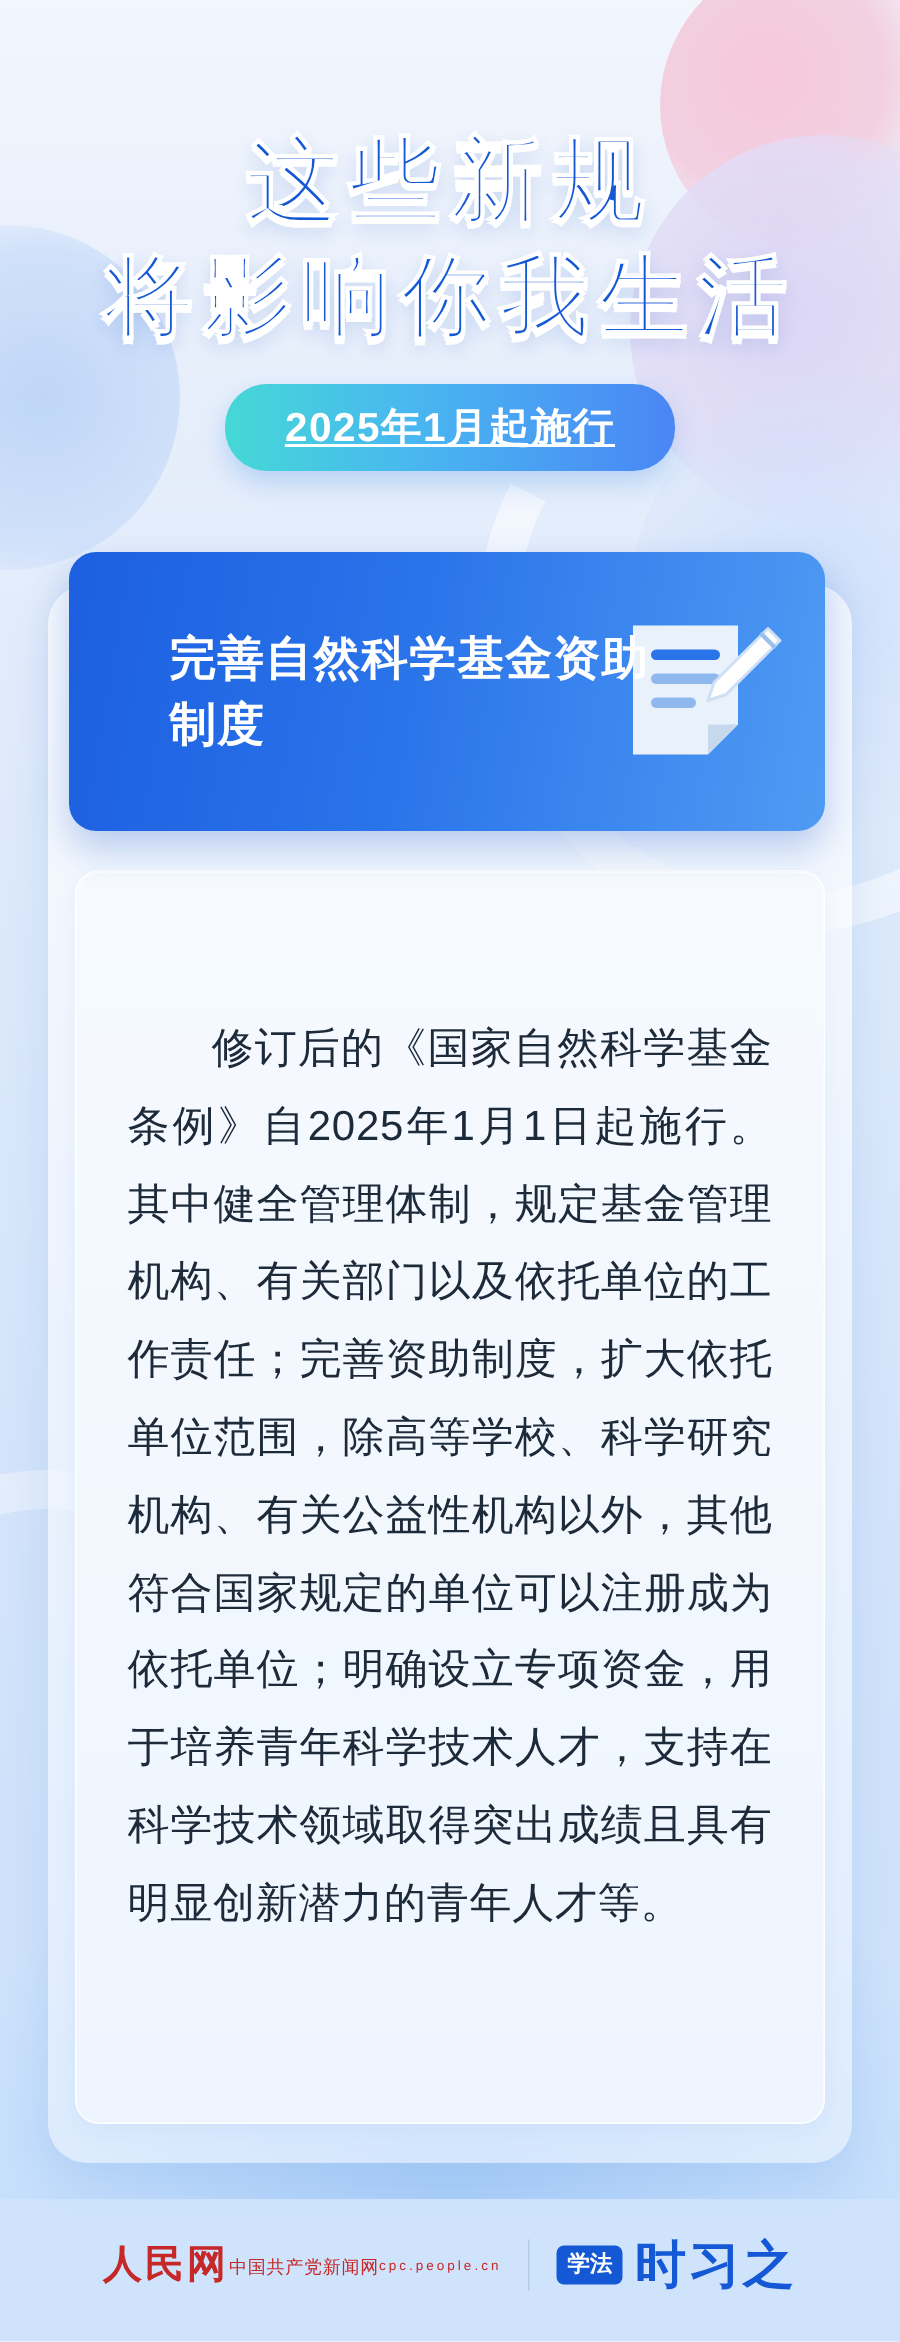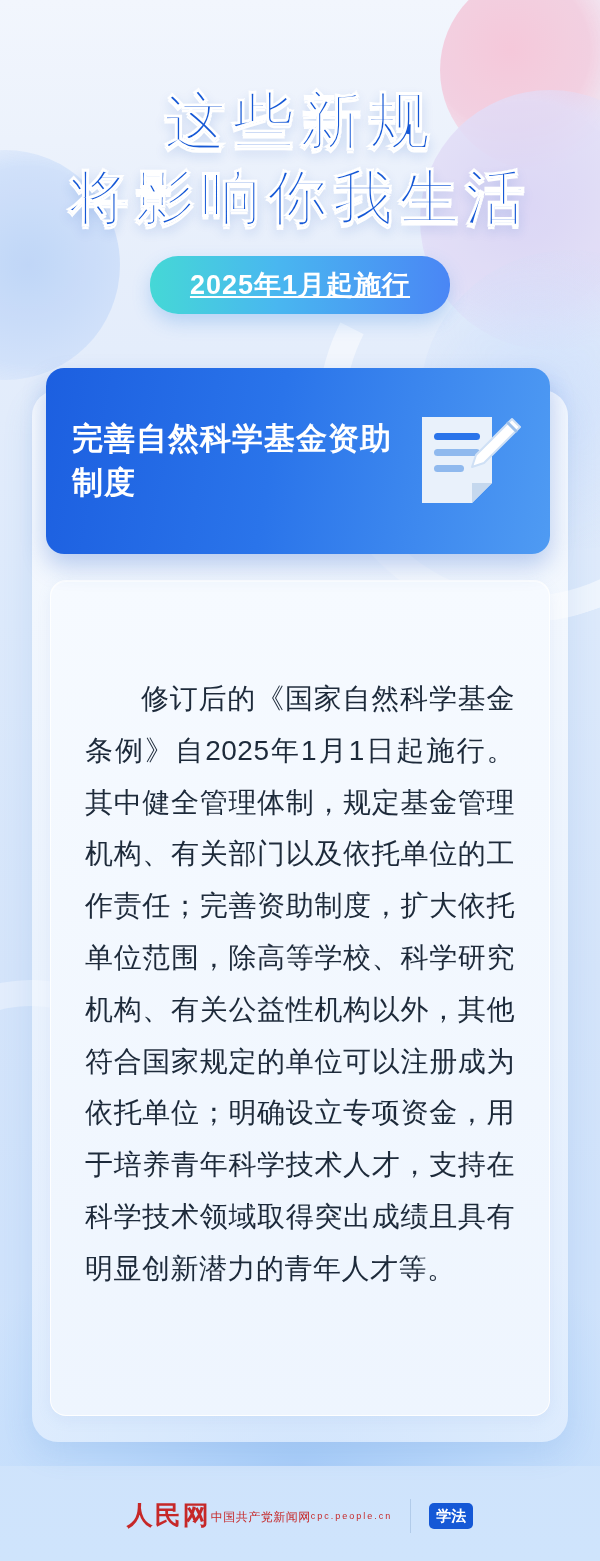--- a/index.html
+++ b/index.html
@@ -152,20 +152,21 @@
   }
   .banner-title {
     color: #ffffff;
     font-size: 31px;
     font-weight: bold;
     line-height: 1.42;
     letter-spacing: 1px;
     max-width: 330px;
     position: relative;
     z-index: 2;
+    margin-left: 41px;
   }
   .banner-icon {
     position: absolute;
     right: 22px;
     top: 50%;
     transform: translateY(-50%);
     width: 120px;
     height: 104px;
     z-index: 1;
   }
@@ -298,16 +299,17 @@
 
   <div class="footer">
     <div class="logo-people">
       <span class="cn">人民网</span>
       <span class="sub">中国共产党新闻网</span>
       <span class="en">cpc.people.cn</span>
     </div>
     <div class="logo-sep"></div>
     <div class="logo-xuefa">
       <span class="badge">学法</span>
+      <span class="word">时习之</span>
     </div>
   </div>
 
 </div>
 
 </body></html>

